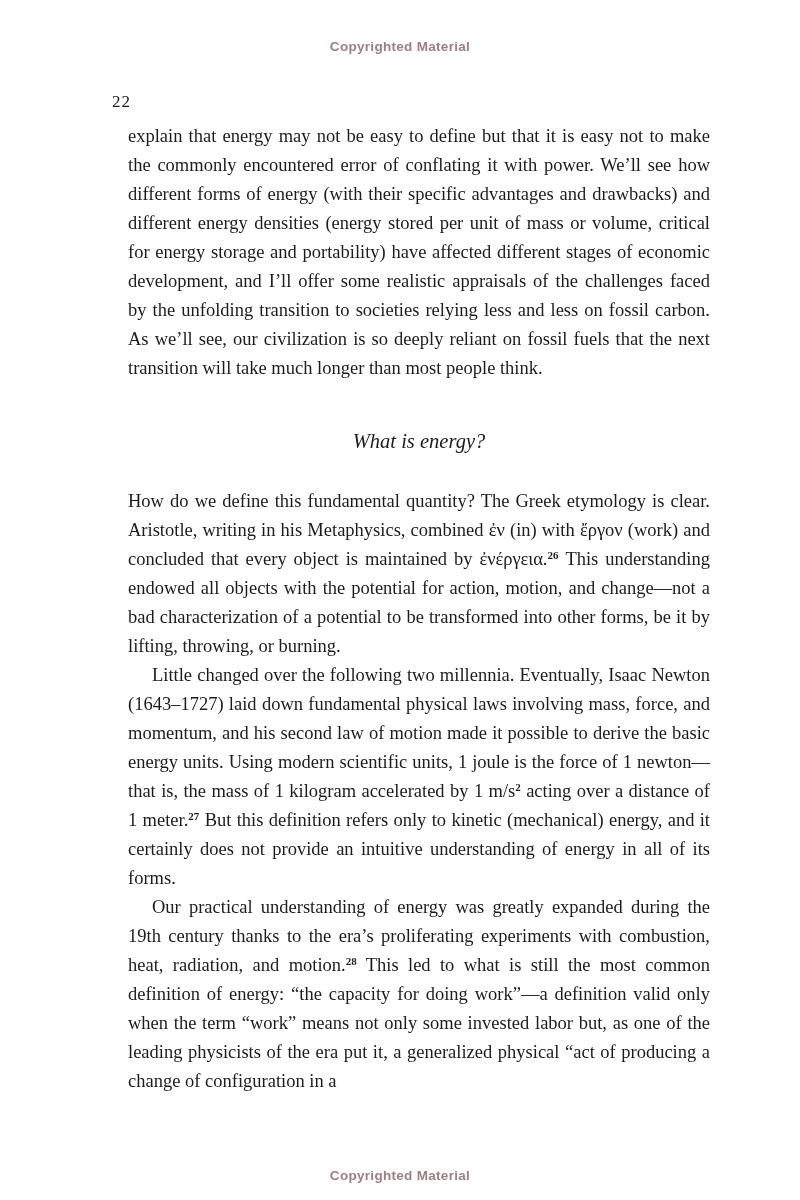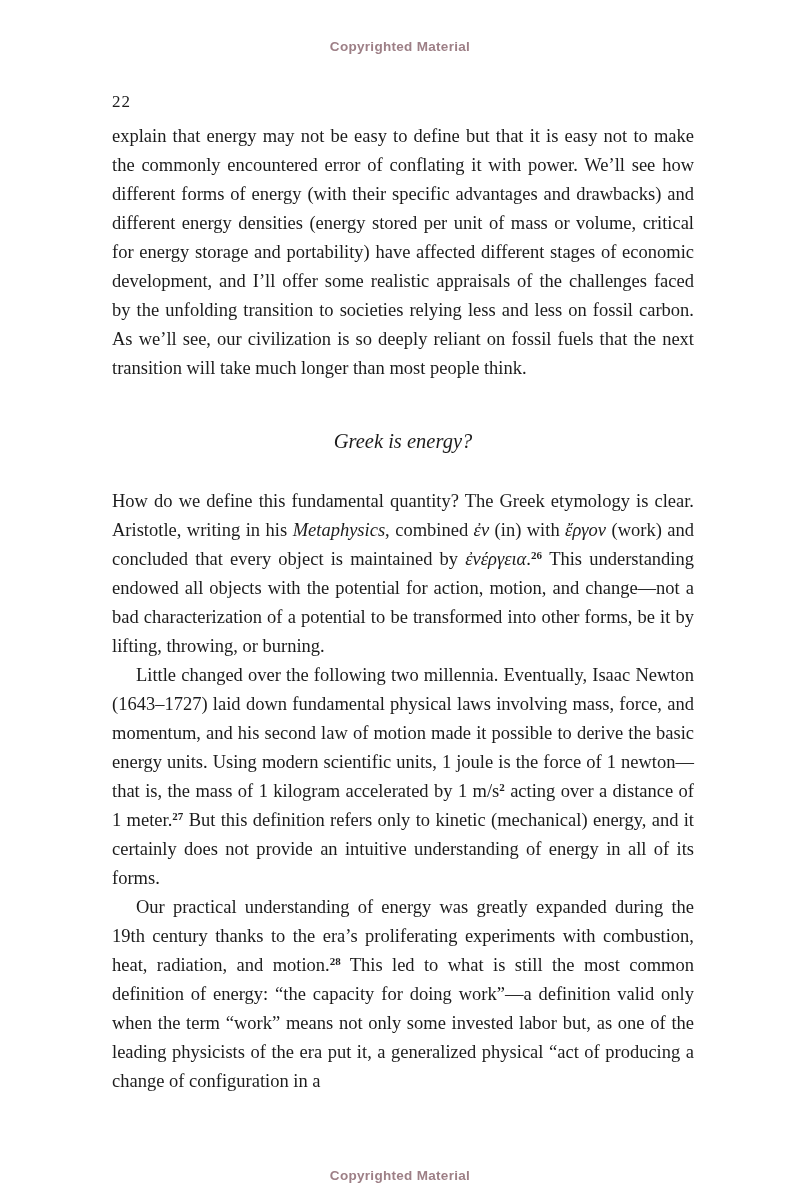--- a/index.html
+++ b/index.html
@@ -39,37 +39,37 @@
     left: 0;
     top: 12px;
     font-size: 17px;
     font-style: normal;
     letter-spacing: 1px;
   }
   .running-title { font-style: italic; }
   .content {
     position: absolute;
     top: 110px;
-    left: 100px;
+    left: 116px;
     width: 582px;
     font-size: 18.5px;
     line-height: 29px;
     text-align: justify;
     hyphens: auto;
     -webkit-hyphens: auto;
   }
   .para { text-align: justify; }
   .para.indent { text-indent: 24px; }
   .section-heading {
     font-style: italic;
     font-size: 20.5px;
     text-align: center;
     margin: 44px 0 31px 0;
   }
-  .italic { font-style: italic; }
+  .italic { }
   sup.fnref {
     font-size: 11px;
     line-height: 0;
     vertical-align: baseline;
     position: relative;
     top: -0.55em;
     font-weight: bold;
   }
 </style>
 </head>
@@ -78,21 +78,21 @@
 <div class="page" style="color: rgb(28, 28, 28);">
 
   <div class="copyright top" style="color: rgb(157, 127, 134);">Copyrighted Material</div>
 
   <div class="running-header">
     <span class="page-number">22</span>
   </div>
 
   <div class="content" id="page-content">
       <p class="para"><span>explain that energy may not be easy to define but that it is easy not to make the commonly encountered error of conflating it with power. We’ll see how different forms of energy (with their specific advantages and drawbacks) and different energy densities (energy stored per unit of mass or volume, critical for energy storage and portability) have affected different stages of economic development, and I’ll offer some realistic appraisals of the challenges faced by the unfolding transition to societies relying less and less on fossil carbon. As we’ll see, our civilization is so deeply reliant on fossil fuels that the next transition will take much longer than most people think.</span></p>
-      <div class="section-heading">Greek is energy?</div>
+      <div class="section-heading">What is energy?</div>
       <p class="para"><span>How do we define this fundamental quantity? The Greek etymology is clear. Aristotle, writing in his </span><span class="italic">Metaphysics</span><span>, combined </span><span class="italic">ἐν</span><span> (in) with </span><span class="italic">ἔργον</span><span> (work) and concluded that every object is maintained by </span><span class="italic">ἐνέργεια</span><span>.</span><sup class="fnref">26</sup><span> This understanding endowed all objects with the potential for action, motion, and change—not a bad characterization of a potential to be transformed into other forms, be it by lifting, throwing, or burning.</span></p>
       <p class="para indent"><span>Little changed over the following two millennia. Eventually, Isaac Newton (1643–1727) laid down fundamental physical laws involving mass, force, and momentum, and his second law of motion made it possible to derive the basic energy units. Using modern scientific units, 1 joule is the force of 1 newton—that is, the mass of 1 kilogram accelerated by 1 m/s</span><sup class="fnref">2</sup><span> acting over a distance of 1 meter.</span><sup class="fnref">27</sup><span> But this definition refers only to kinetic (mechanical) energy, and it certainly does not provide an intuitive understanding of energy in all of its forms.</span></p>
       <p class="para indent"><span>Our practical understanding of energy was greatly expanded during the 19th century thanks to the era’s proliferating experiments with combustion, heat, radiation, and motion.</span><sup class="fnref">28</sup><span> This led to what is still the most common definition of energy: “the capacity for doing work”—a definition valid only when the term “work” means not only some invested labor but, as one of the leading physicists of the era put it, a generalized physical “act of producing a change of configuration in a</span></p>
     </div>
 
   <div class="copyright bottom" style="color: rgb(157, 127, 134);">Copyrighted Material</div>
 
 </div>
 
 </body></html>

